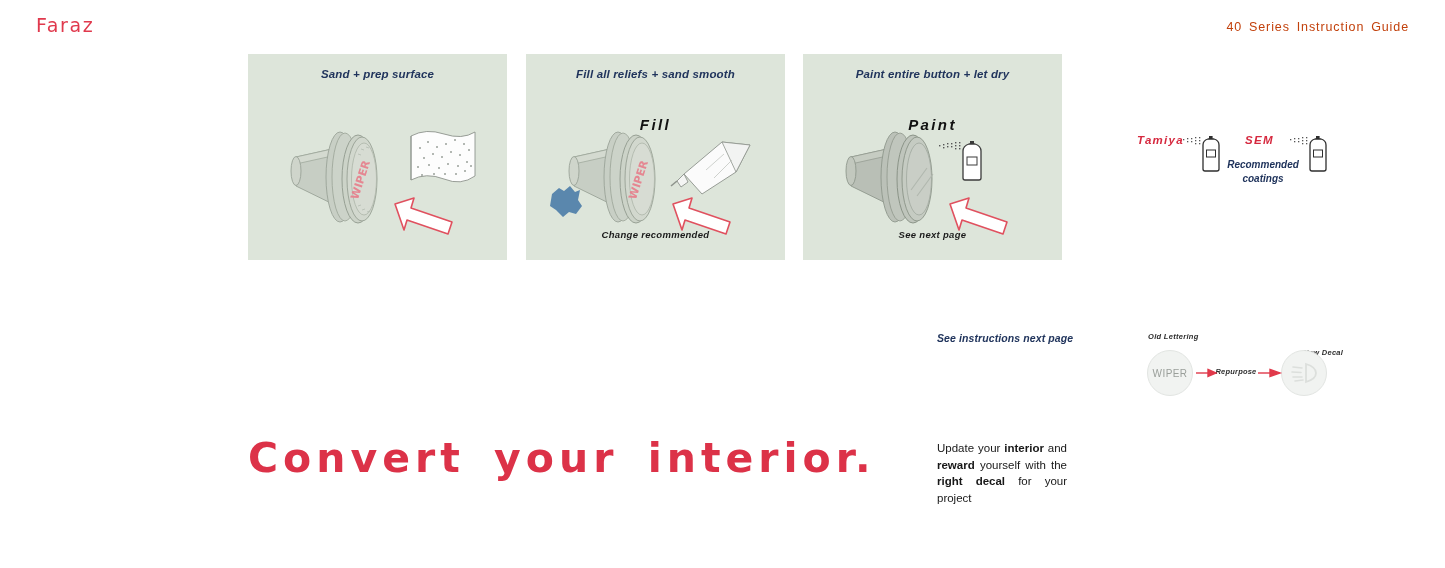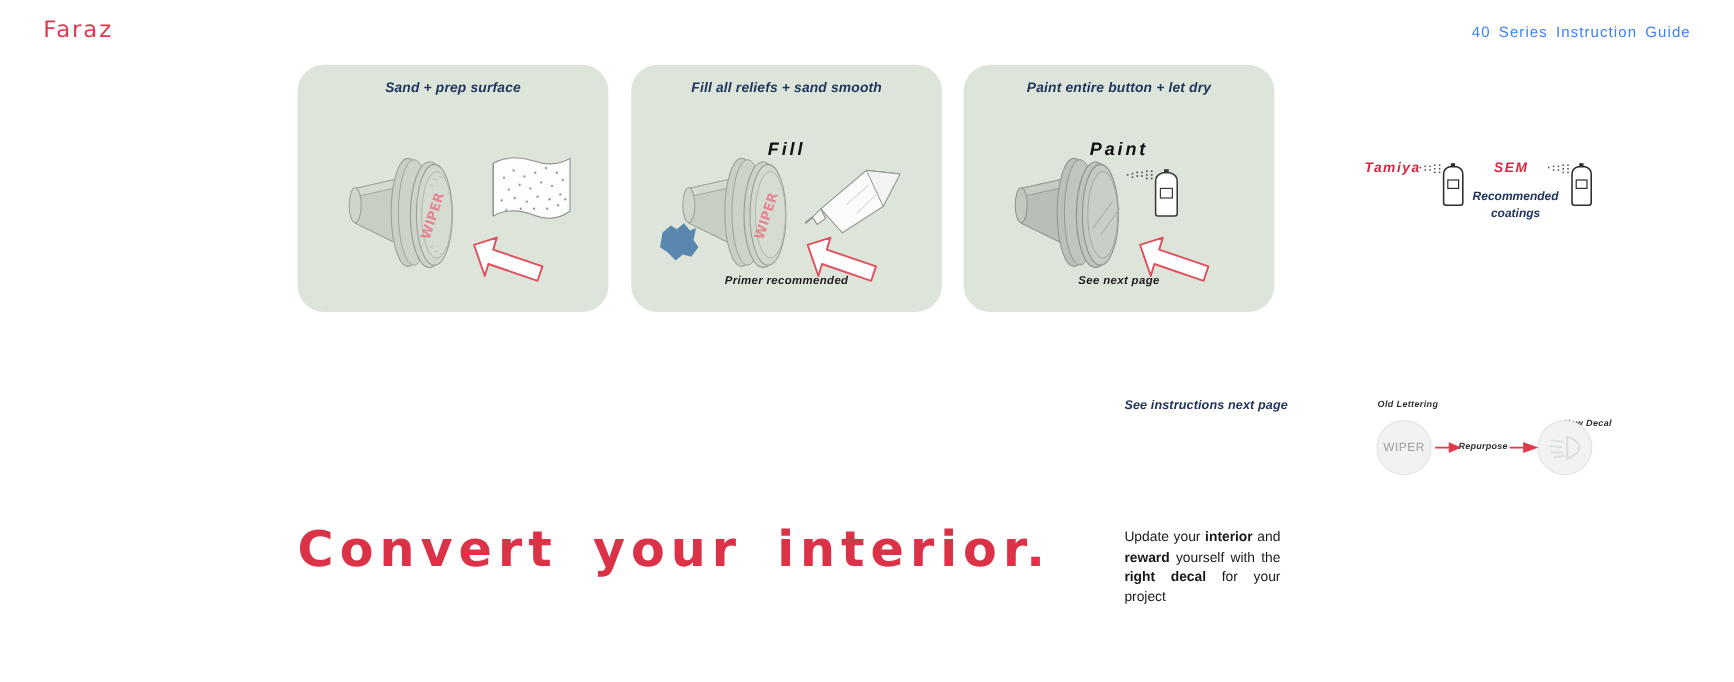--- a/index.html
+++ b/index.html
@@ -26,34 +26,33 @@
     font-weight: 400;
     letter-spacing: 1.6px;
     color: #e0394d;
     white-space: nowrap;
   }
   #doc-title {
     position: absolute;
     right: 36px;
     top: 20px;
     font-size: 12.5px;
-    color: #3b82f6;
+    color: #c2410c;
     letter-spacing: 0.9px;
     word-spacing: 2.5px;
     white-space: nowrap;
   }
 
   
   .panel {
     position: absolute;
     top: 54px;
     width: 259px;
     height: 206px;
     background: #dde5da;
-    border-radius: 22px;
   }
   #panel-1 { left: 248px; }
   #panel-2 { left: 526px; }
   #panel-3 { left: 803px; }
 
   .panel-head {
     position: absolute;
     top: 14px;
     left: 0;
     width: 100%;
@@ -295,21 +294,21 @@
 
     <g>
       <path d="M147 150 L166 144 L163 154 L204 168 L200 180 L159 166 L156 176 Z" fill="#ffffff" stroke="#e0515f" stroke-width="1.6" stroke-linejoin="round"></path>
     </g>
   </svg>
 </div>
 
 <div class="panel" id="panel-2">
   <div class="panel-head">Fill all reliefs + sand smooth</div>
   <div class="panel-step">Fill</div>
-  <div class="panel-foot">Primer recommended</div>
+  <div class="panel-foot">Change recommended</div>
 
   <svg class="art" viewBox="0 0 259 206">
     <g>
       <path d="M48 103 L48 132 L93 154 L93 93 Z" fill="#c7cec4" stroke="#9aa397" stroke-width="0.9"></path>
       <path d="M48 103 L93 93 L93 100 L48 110 Z" fill="#d4dad0" stroke="#9aa397" stroke-width="0.7"></path>
       <ellipse cx="48" cy="117" rx="5" ry="14.5" fill="#cfd5cb" stroke="#9aa397" stroke-width="0.9"></ellipse>
       <ellipse cx="92" cy="123" rx="14" ry="45" fill="#c8cfc5" stroke="#9aa397" stroke-width="0.9"></ellipse>
       <ellipse cx="97" cy="123" rx="13" ry="44" fill="#ccd3c9" stroke="#9aa397" stroke-width="0.8"></ellipse>
       <ellipse cx="110" cy="125" rx="16" ry="44" fill="#ccd3c8" stroke="#97a094" stroke-width="1"></ellipse>
       <ellipse cx="114" cy="125" rx="15" ry="42" fill="#d2d8ce" stroke="#97a094" stroke-width="0.9"></ellipse>

